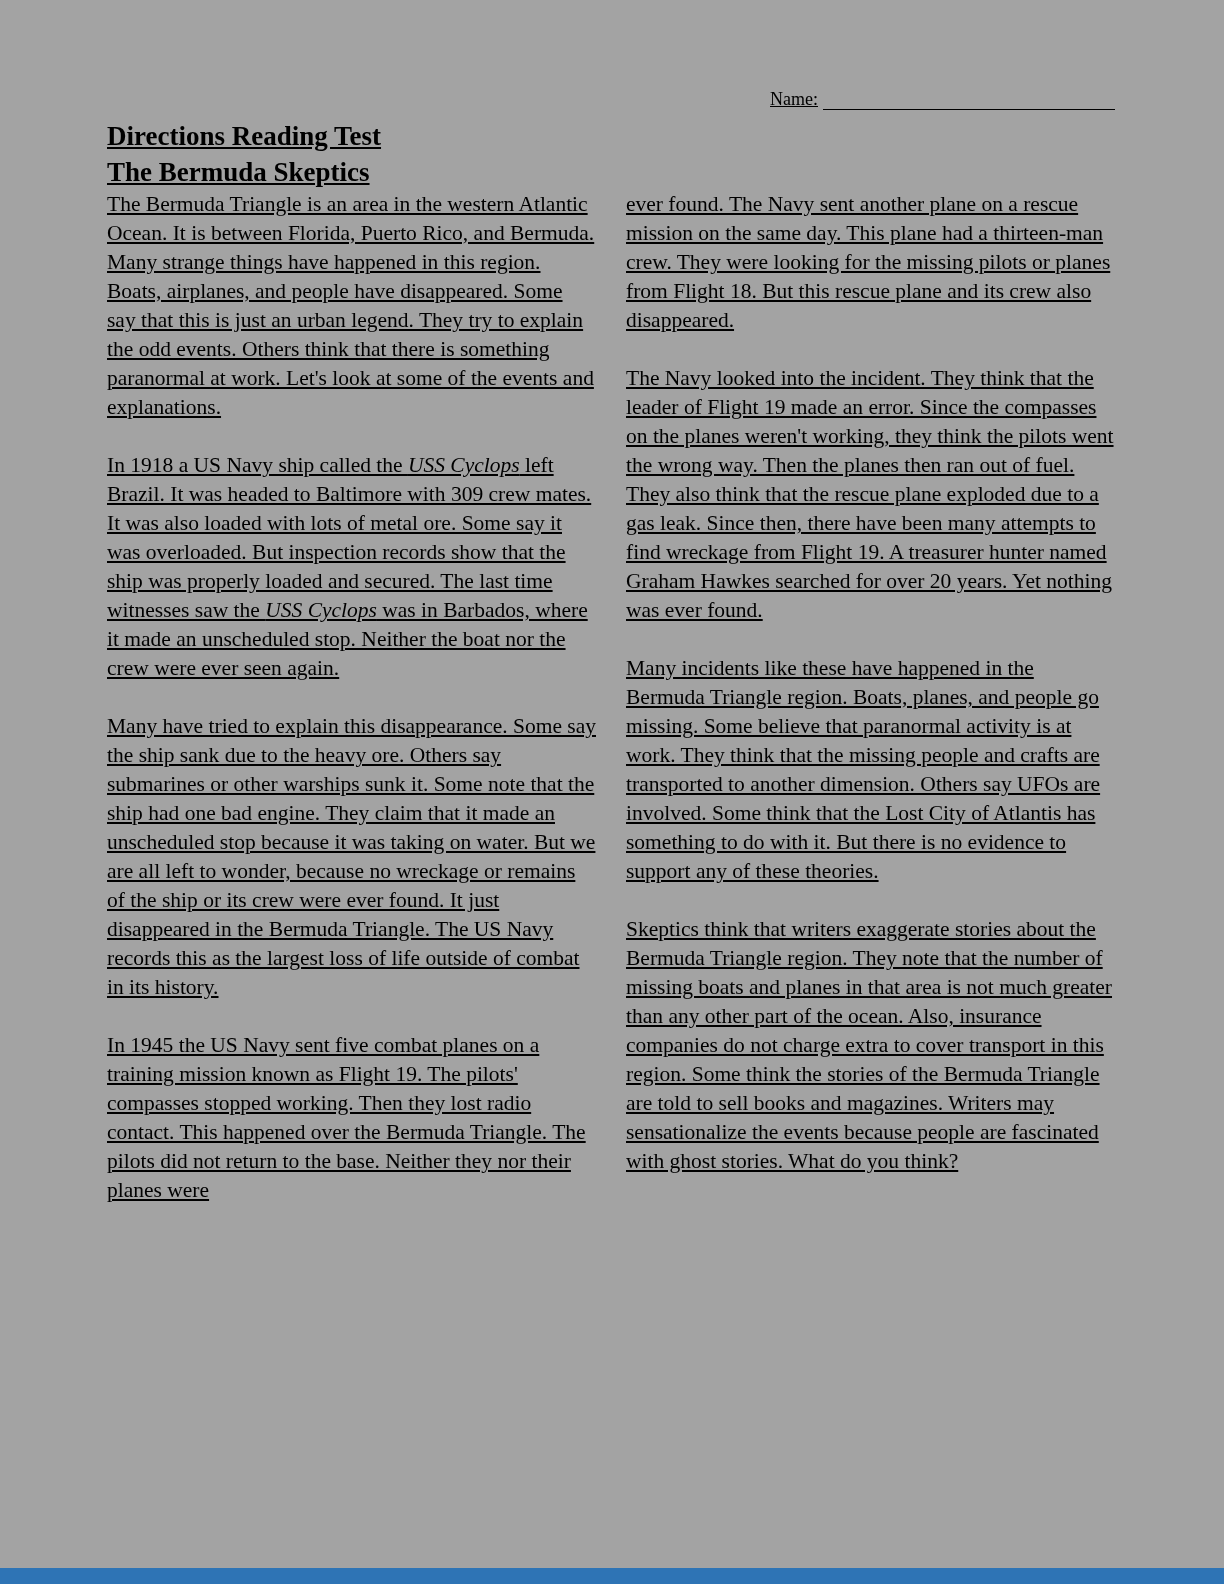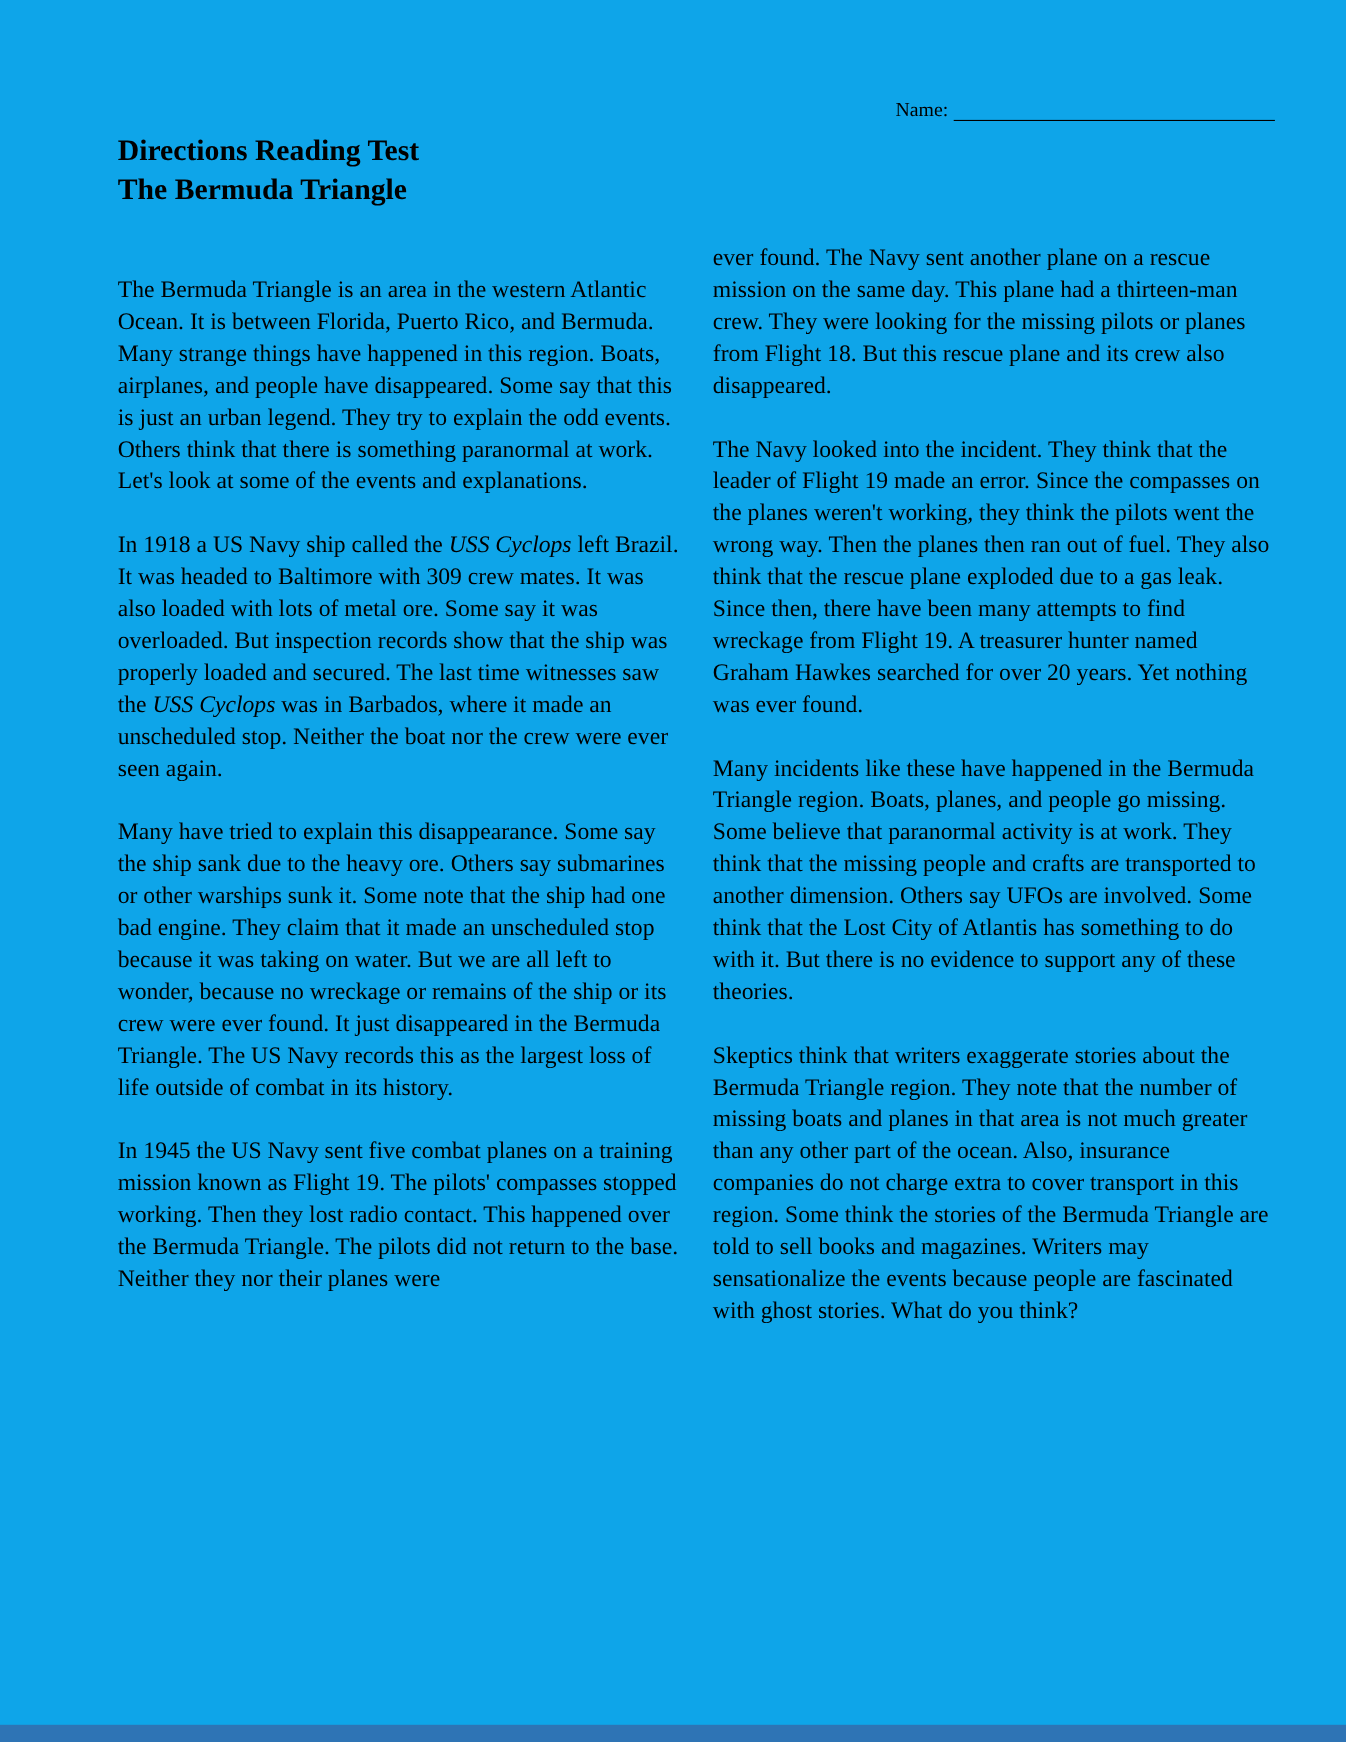--- a/index.html
+++ b/index.html
@@ -5,23 +5,24 @@
   * { margin: 0; padding: 0; box-sizing: border-box; }
   html, body { background: #ffffff; }
   body {
     width: 1224px; height: 1584px;
     font-family: "Liberation Serif", "DejaVu Serif", serif;
     color: #000000;
   }
   .page {
     position: relative;
     width: 1224px; height: 1584px;
-    background: #0ea5e9;
-    padding: 86px 65px 0 107px;
+    background: #a3a3a3;
+    padding: 86px 109px 0 107px;
     overflow: hidden;
+    text-decoration: underline;
   }
   .name-row {
     display: flex;
     justify-content: flex-end;
     align-items: flex-end;
     font-size: 18px;
     height: 24px;
   }
   .name-label { white-space: nowrap; }
   .name-line {
@@ -39,25 +40,23 @@
   }
   .title .title-line { display: block; }
   .directions {
     margin-top: 30px;
     font-size: 23px;
     line-height: 31px;
   }
   .columns {
     display: flex;
     gap: 30px;
-    margin-top: 30px;
     font-size: 21.5px;
     line-height: 29px;
     text-align: left;
-    align-items: center;
   }
   .col { flex: 1 1 0; min-width: 0; }
   .col p { margin-bottom: 29px; }
   .col p:last-child { margin-bottom: 0; }
   .col em { font-style: italic; }
   .footer-bar {
     position: absolute;
     left: 0; bottom: 0;
     width: 100%;
     height: 16px;
@@ -69,21 +68,21 @@
 
 <div class="page">
 
   <div class="name-row">
     <span class="name-label">Name:</span>
     <span class="name-line"></span>
   </div>
 
   <h1 class="title">
     <span class="title-line">Directions Reading Test</span>
-    <span class="title-line">The Bermuda Triangle</span>
+    <span class="title-line">The Bermuda Skeptics</span>
   </h1>
 
 
   <div class="columns">
 
     <div class="col">
       <p>The Bermuda Triangle is an area in the western Atlantic Ocean. It is between Florida, Puerto Rico, and Bermuda. Many strange things have happened in this region. Boats, airplanes, and people have disappeared. Some say that this is just an urban legend. They try to explain the odd events. Others think that there is something paranormal at work. Let's look at some of the events and explanations.</p>
       <p><span>In 1918 a US Navy ship called the </span><em>USS Cyclops</em><span> left Brazil. It was headed to Baltimore with 309 crew mates. It was also loaded with lots of metal ore. Some say it was overloaded. But inspection records show that the ship was properly loaded and secured. The last time witnesses saw the </span><em>USS Cyclops</em><span> was in Barbados, where it made an unscheduled stop. Neither the boat nor the crew were ever seen again.</span></p>
       <p>Many have tried to explain this disappearance. Some say the ship sank due to the heavy ore. Others say submarines or other warships sunk it. Some note that the ship had one bad engine. They claim that it made an unscheduled stop because it was taking on water. But we are all left to wonder, because no wreckage or remains of the ship or its crew were ever found. It just disappeared in the Bermuda Triangle. The US Navy records this as the largest loss of life outside of combat in its history.</p>
       <p>In 1945 the US Navy sent five combat planes on a training mission known as Flight 19. The pilots' compasses stopped working. Then they lost radio contact. This happened over the Bermuda Triangle. The pilots did not return to the base. Neither they nor their planes were</p>

